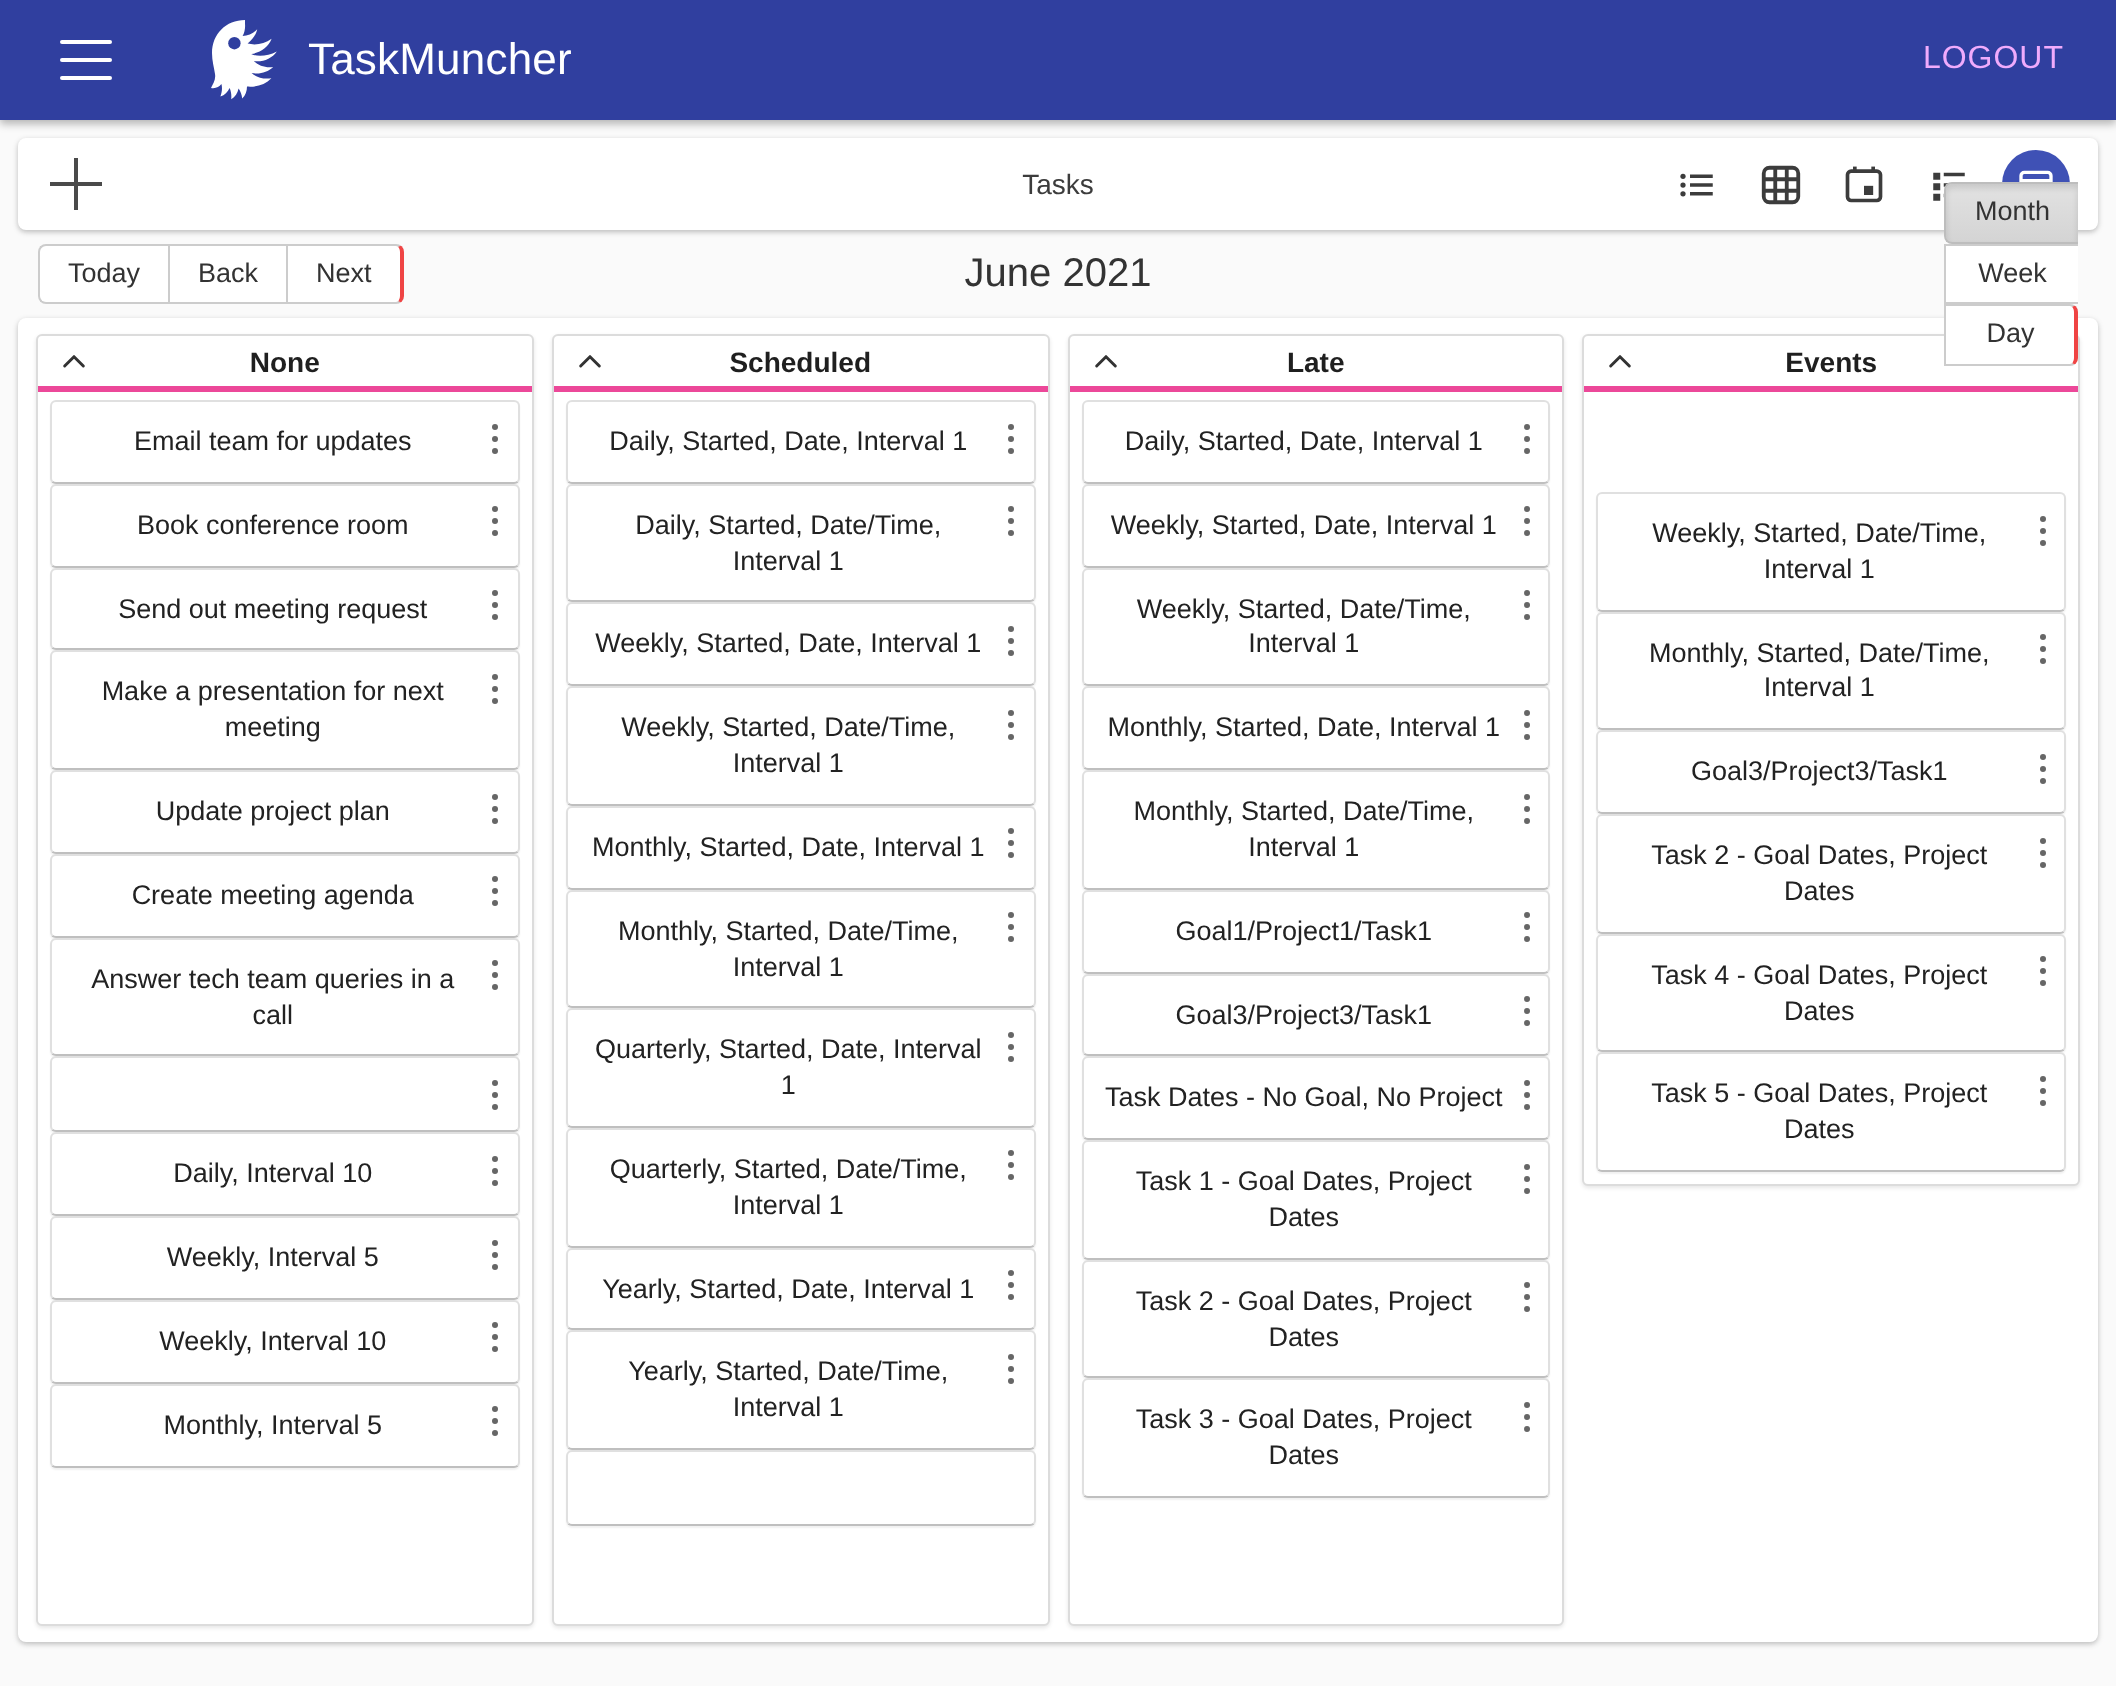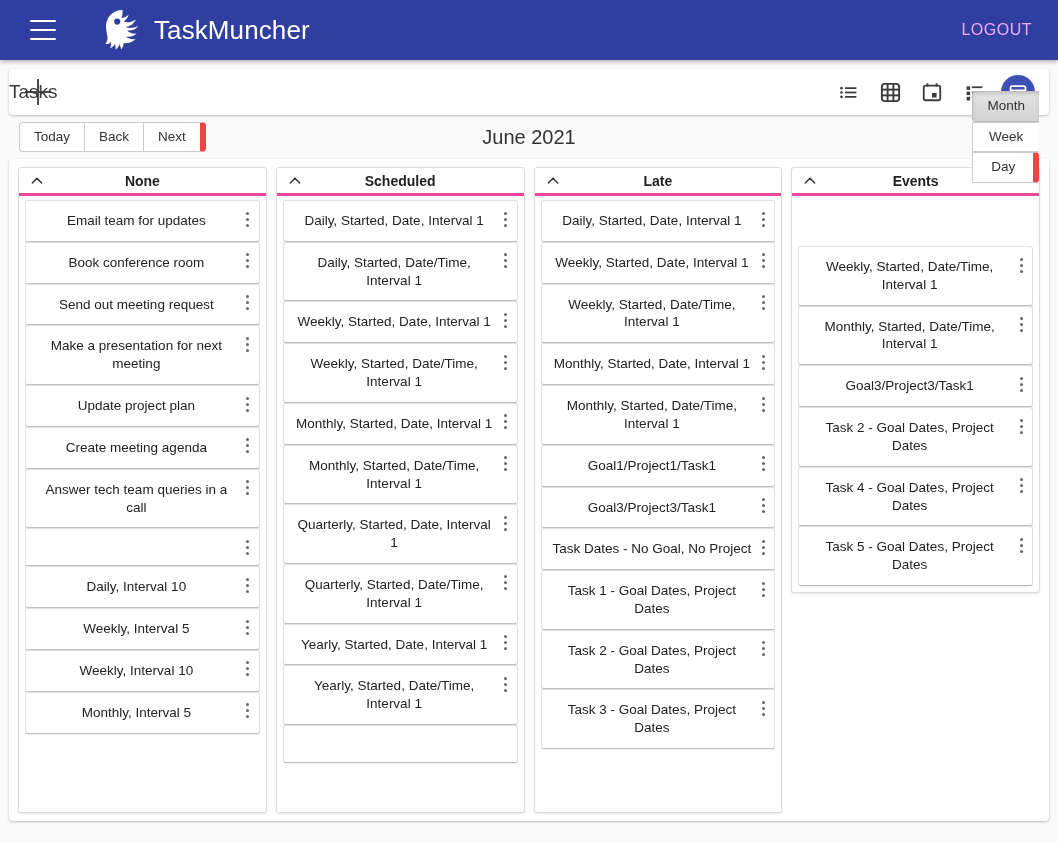--- a/index.html
+++ b/index.html
@@ -27,21 +27,21 @@
     display: flex; flex-direction: column; justify-content: space-between;
     margin-left: 12px; cursor: pointer;
   }
   .hamburger i { display:block; height: 2px; background: #fff; border-radius: 1px; }
   .brand {
     display: flex; align-items: center; gap: 12px;
     margin-left: 46px;
   }
   .logo { width: 40px; height: 44px; display:block; }
   .brand-title {
-    color: #fff; font-size: 26px; font-weight: 400; letter-spacing: .1px; text-align: right;
+    color: #fff; font-size: 22px; font-weight: 400; letter-spacing: .1px; text-align: right;
   }
   .logout {
     margin-left: auto;
     color: #f0abfc; font-size: 16px; letter-spacing: .5px;
     padding: 8px 8px; cursor: pointer;
     background: none; border: none; font-family: inherit;
   }
 
   
   .page {
@@ -63,22 +63,22 @@
     width: 26px; height: 26px; position: relative; cursor: pointer;
     flex: 0 0 auto;
   }
   .plus-btn:before, .plus-btn:after {
     content: ""; position: absolute; background: #4a4a4a;
   }
   .plus-btn:before { left: 0; right: 0; top: 12px; height: 2px; }
   .plus-btn:after  { top: 0; bottom: 0; left: 12px; width: 2px; }
 
   .toolbar-title {
-    position: absolute; left: 0; right: 0; 
-    font-size: 19px; color: #3c3c3c; pointer-events: none;
+    position: absolute; left: 0; right: 0; text-align: center;
+    font-size: 14px; color: #3c3c3c; pointer-events: none;
   }
   .view-icons {
     margin-left: auto; display: flex; align-items: center; gap: 12px;
     z-index: 2;
   }
   .vicon {
     width: 30px; height: 30px; display: flex; align-items: center; justify-content: center;
     cursor: pointer; color: #3c3c3c;
   }
   .vicon.active {
@@ -98,21 +98,21 @@
     font-family: inherit;
     font-size: 13.5px;
     color: #333;
     background: #fff;
     border: 1px solid #ccc;
     border-right: none;
     padding: 7px 14px;
     cursor: pointer;
     line-height: 1.1;
   }
-  .btn-group .btn:last-child { border-right: 6px solid #ef4444; border-radius: 0 4px 4px 0; }
+  .btn-group .btn:last-child { border-right: 2px solid #ef4444; border-radius: 0 4px 4px 0; }
   .btn-group .btn:first-child { border-radius: 4px 0 0 4px; }
   .btn-group .btn.active {
     background: linear-gradient(#e2e2e2, #d4d4d4);
     box-shadow: inset 0 2px 3px rgba(0,0,0,.12);
     border-color: #bdbdbd;
   }
   .nav-label {
     position: absolute; left: 0; right: 0; text-align: center;
     font-size: 20px; color: #333; pointer-events: none;
   }

